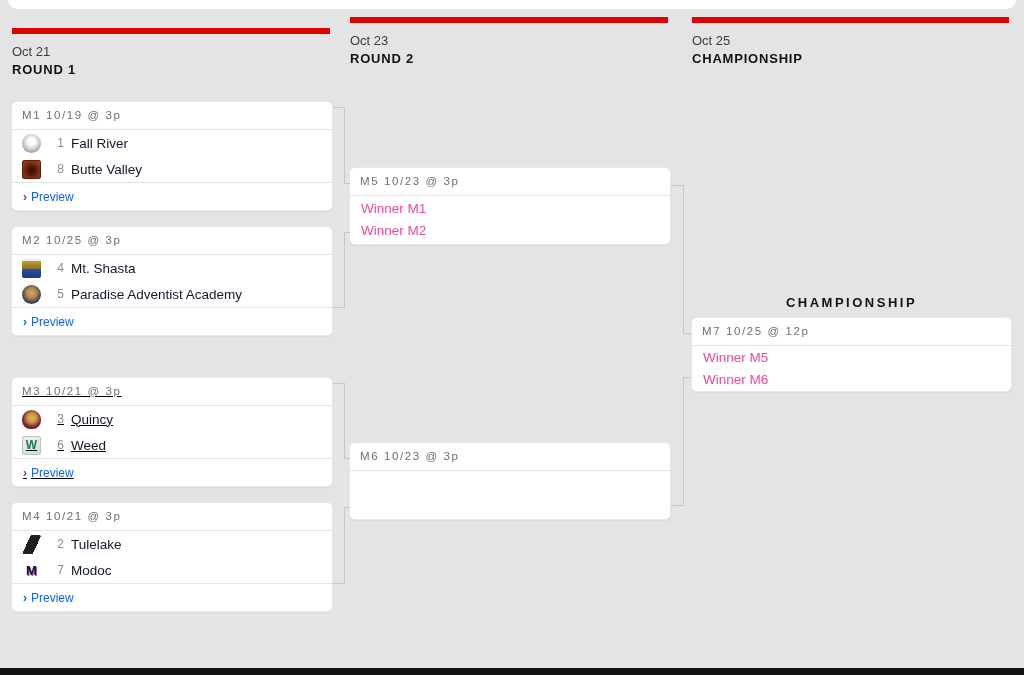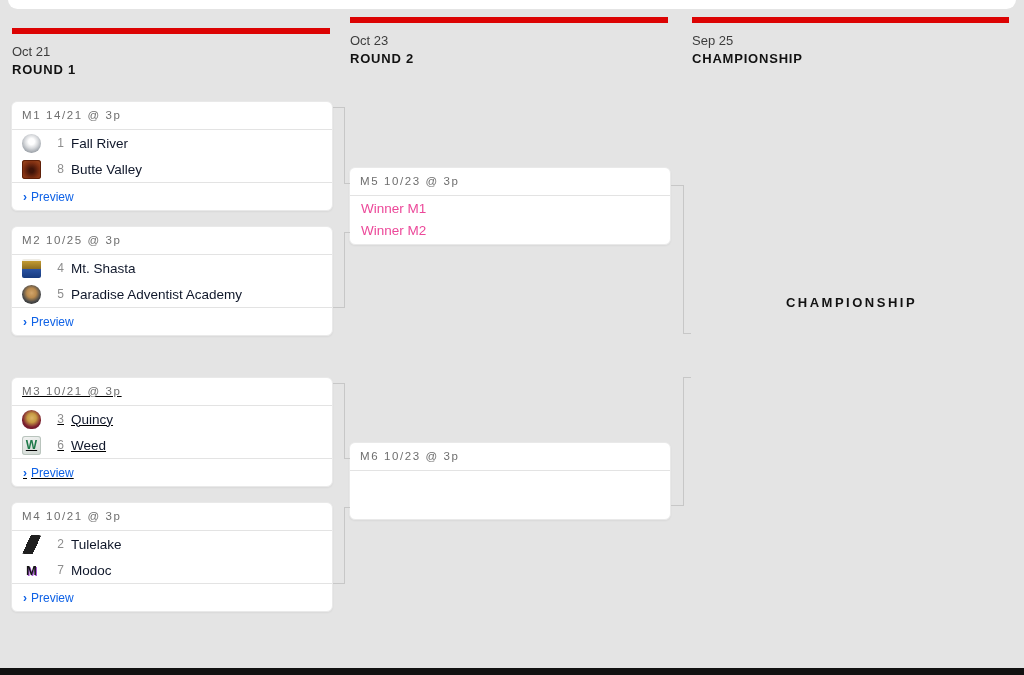--- a/index.html
+++ b/index.html
@@ -52,21 +52,21 @@
 <div class="top-strip">
   
 </div>
 
 <div class="col" style="left:11px;width:322px;margin-top:11px;">
   <div class="redbar"></div>
   <div class="date">Oct 21</div>
   <div class="roundlbl">ROUND 1</div>
 
   <div class="card" style="top:90px;height:110px;">
-    <div class="card-header">M1 14/21 @ 3p</div>
+    <div class="card-header">M1 10/19 @ 3p</div>
     <div class="teams">
       <div class="team-row">
         <span class="logo" style="border-radius:50%;background:radial-gradient(circle at 50% 40%, #ffffff 20%, #d8dadd 45%, #9ba1a8 75%, #7d848c 100%);">
             <span class="logo-inner" style=""></span>
           </span>
         <span class="seed">1</span>
         <span class="tname">Fall River</span>
       </div>
       <div class="team-row">
         <span class="logo" style="border-radius:3px;background:radial-gradient(circle at 50% 55%, #3f1409 15%, #7e2f12 55%, #a14a1f 90%);box-shadow:inset 0 0 0 1px #5e2009;">
@@ -176,25 +176,32 @@
     </div>
   </div>
 
   <div class="card" style="top:442px;height:78px;">
     <div class="card-header">M6 10/23 @ 3p</div>
   </div>
 </div>
 
 <div class="col" style="left:691px;width:321px;">
   <div class="redbar"></div>
-  <div class="date">Sep 25</div>
+  <div class="date">Oct 25</div>
   <div class="roundlbl">CHAMPIONSHIP</div>
 
   <div class="champ-title">CHAMPIONSHIP</div>
 
+  <div class="card" style="top:317px;height:75px;">
+    <div class="card-header">M7 10/25 @ 12p</div>
+    <div class="slotrows">
+      <div class="slot-row">Winner M5</div>
+      <div class="slot-row">Winner M6</div>
+    </div>
+  </div>
 </div>
 
 <div>
 
   <div class="seg" style="left:333px;top:107px;width:11px;height:1px;"></div>
   <div class="seg" style="left:344px;top:107px;width:1px;height:77px;"></div>
   <div class="seg" style="left:344px;top:183px;width:6px;height:1px;"></div>
 
   <div class="seg" style="left:344px;top:232px;width:6px;height:1px;"></div>
   <div class="seg" style="left:344px;top:232px;width:1px;height:76px;"></div>

